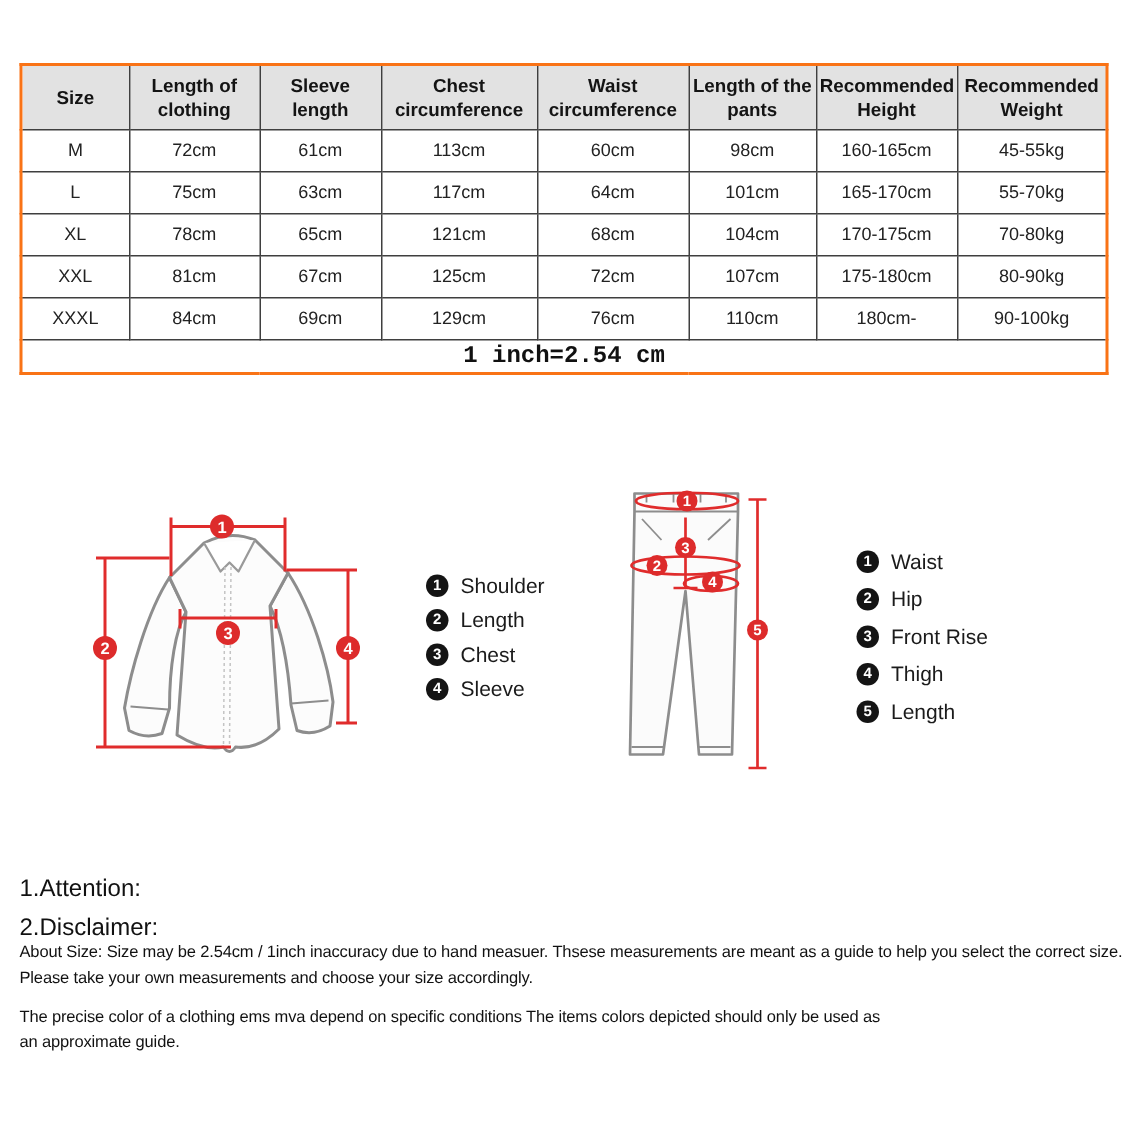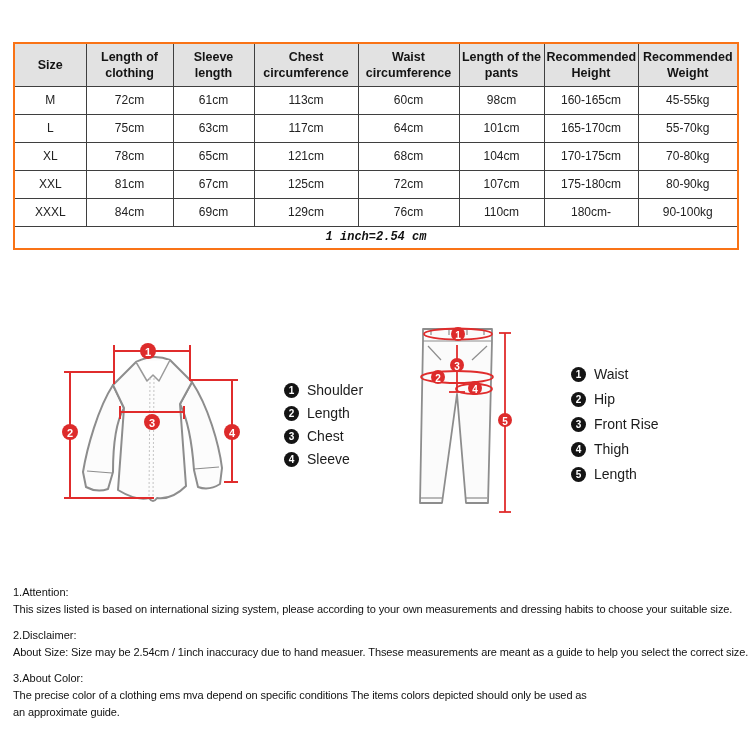--- a/index.html
+++ b/index.html
@@ -16,21 +16,21 @@
     border:1px solid #3f3f3f; text-align:center; vertical-align:middle;
     overflow:hidden;
   }
   .size-table thead th {
     background:#e2e2e2; font-size:12.5px; font-weight:bold;
     height:43px; line-height:1.3; padding:2px 2px; color:#141414;
   }
   .size-table tbody td { font-size:12px; height:28px; color:#222; }
   .size-table tfoot td {
     height:23px; font-family:"Liberation Mono", monospace;
-    font-weight:bold; font-size:12px; color:#111;font-style:italic;
+    font-weight:bold; font-size:16px; color:#111;
   }
 
   
   .diagram-svg { position:absolute; }
   .shirt-svg { left:50px; top:320px; }
   .pants-svg { left:405px; top:318px; }
   .marker-num {
     fill:#ffffff; font-size:11px; font-weight:bold;
     text-anchor:middle; dominant-baseline:central;
     font-family:"Liberation Sans", sans-serif;
@@ -44,21 +44,21 @@
   .badge {
     width:15px; height:15px; border-radius:50%; background:#141414;
     color:#fff; font-size:10px; font-weight:bold;
     display:flex; align-items:center; justify-content:center; flex:0 0 auto;
   }
   .legend-label { font-size:14px; font-weight:400; color:#1b1b1b; }
 
   
   .notes { position:absolute; left:13px; top:584px; width:734px; color:#111; }
   .note-section { margin-bottom:9px; }
-  .note-heading { font-size:11px; line-height:17px; white-space:nowrap; }
+  .note-heading { font-size:16px; line-height:17px; white-space:nowrap; }
   .note-line { font-size:11px; letter-spacing:-0.1px; line-height:17px; white-space:nowrap; }
 </style>
 </head>
 <body>
 
 <table class="size-table">
   <colgroup>
     <col style="width:72px">
       <col style="width:87px">
       <col style="width:81px">
@@ -262,24 +262,23 @@
   </div>
   <div class="legend-item">
     <span class="badge">5</span>
     <span class="legend-label">Length</span>
   </div>
 </div>
 
 <div class="notes">
   <div class="note-section">
     <div class="note-heading">1.Attention:</div>
-    <div class="note-line">This sizes listed is based on international sizing system, please according to your own measurements and dressing habits to choose your suitable size.</div>
   </div>
   <div class="note-section">
     <div class="note-heading">2.Disclaimer:</div>
     <div class="note-line">About Size: Size may be 2.54cm / 1inch inaccuracy due to hand measuer. Thsese measurements are meant as a guide to help you select the correct size.</div>
+    <div class="note-line">Please take your own measurements and choose your size accordingly.</div>
   </div>
   <div class="note-section">
-    <div class="note-heading">3.About Color:</div>
     <div class="note-line">The precise color of a clothing ems mva depend on specific conditions The items colors depicted should only be used as</div>
     <div class="note-line">an approximate guide.</div>
   </div>
 </div>
 
 </body></html>

